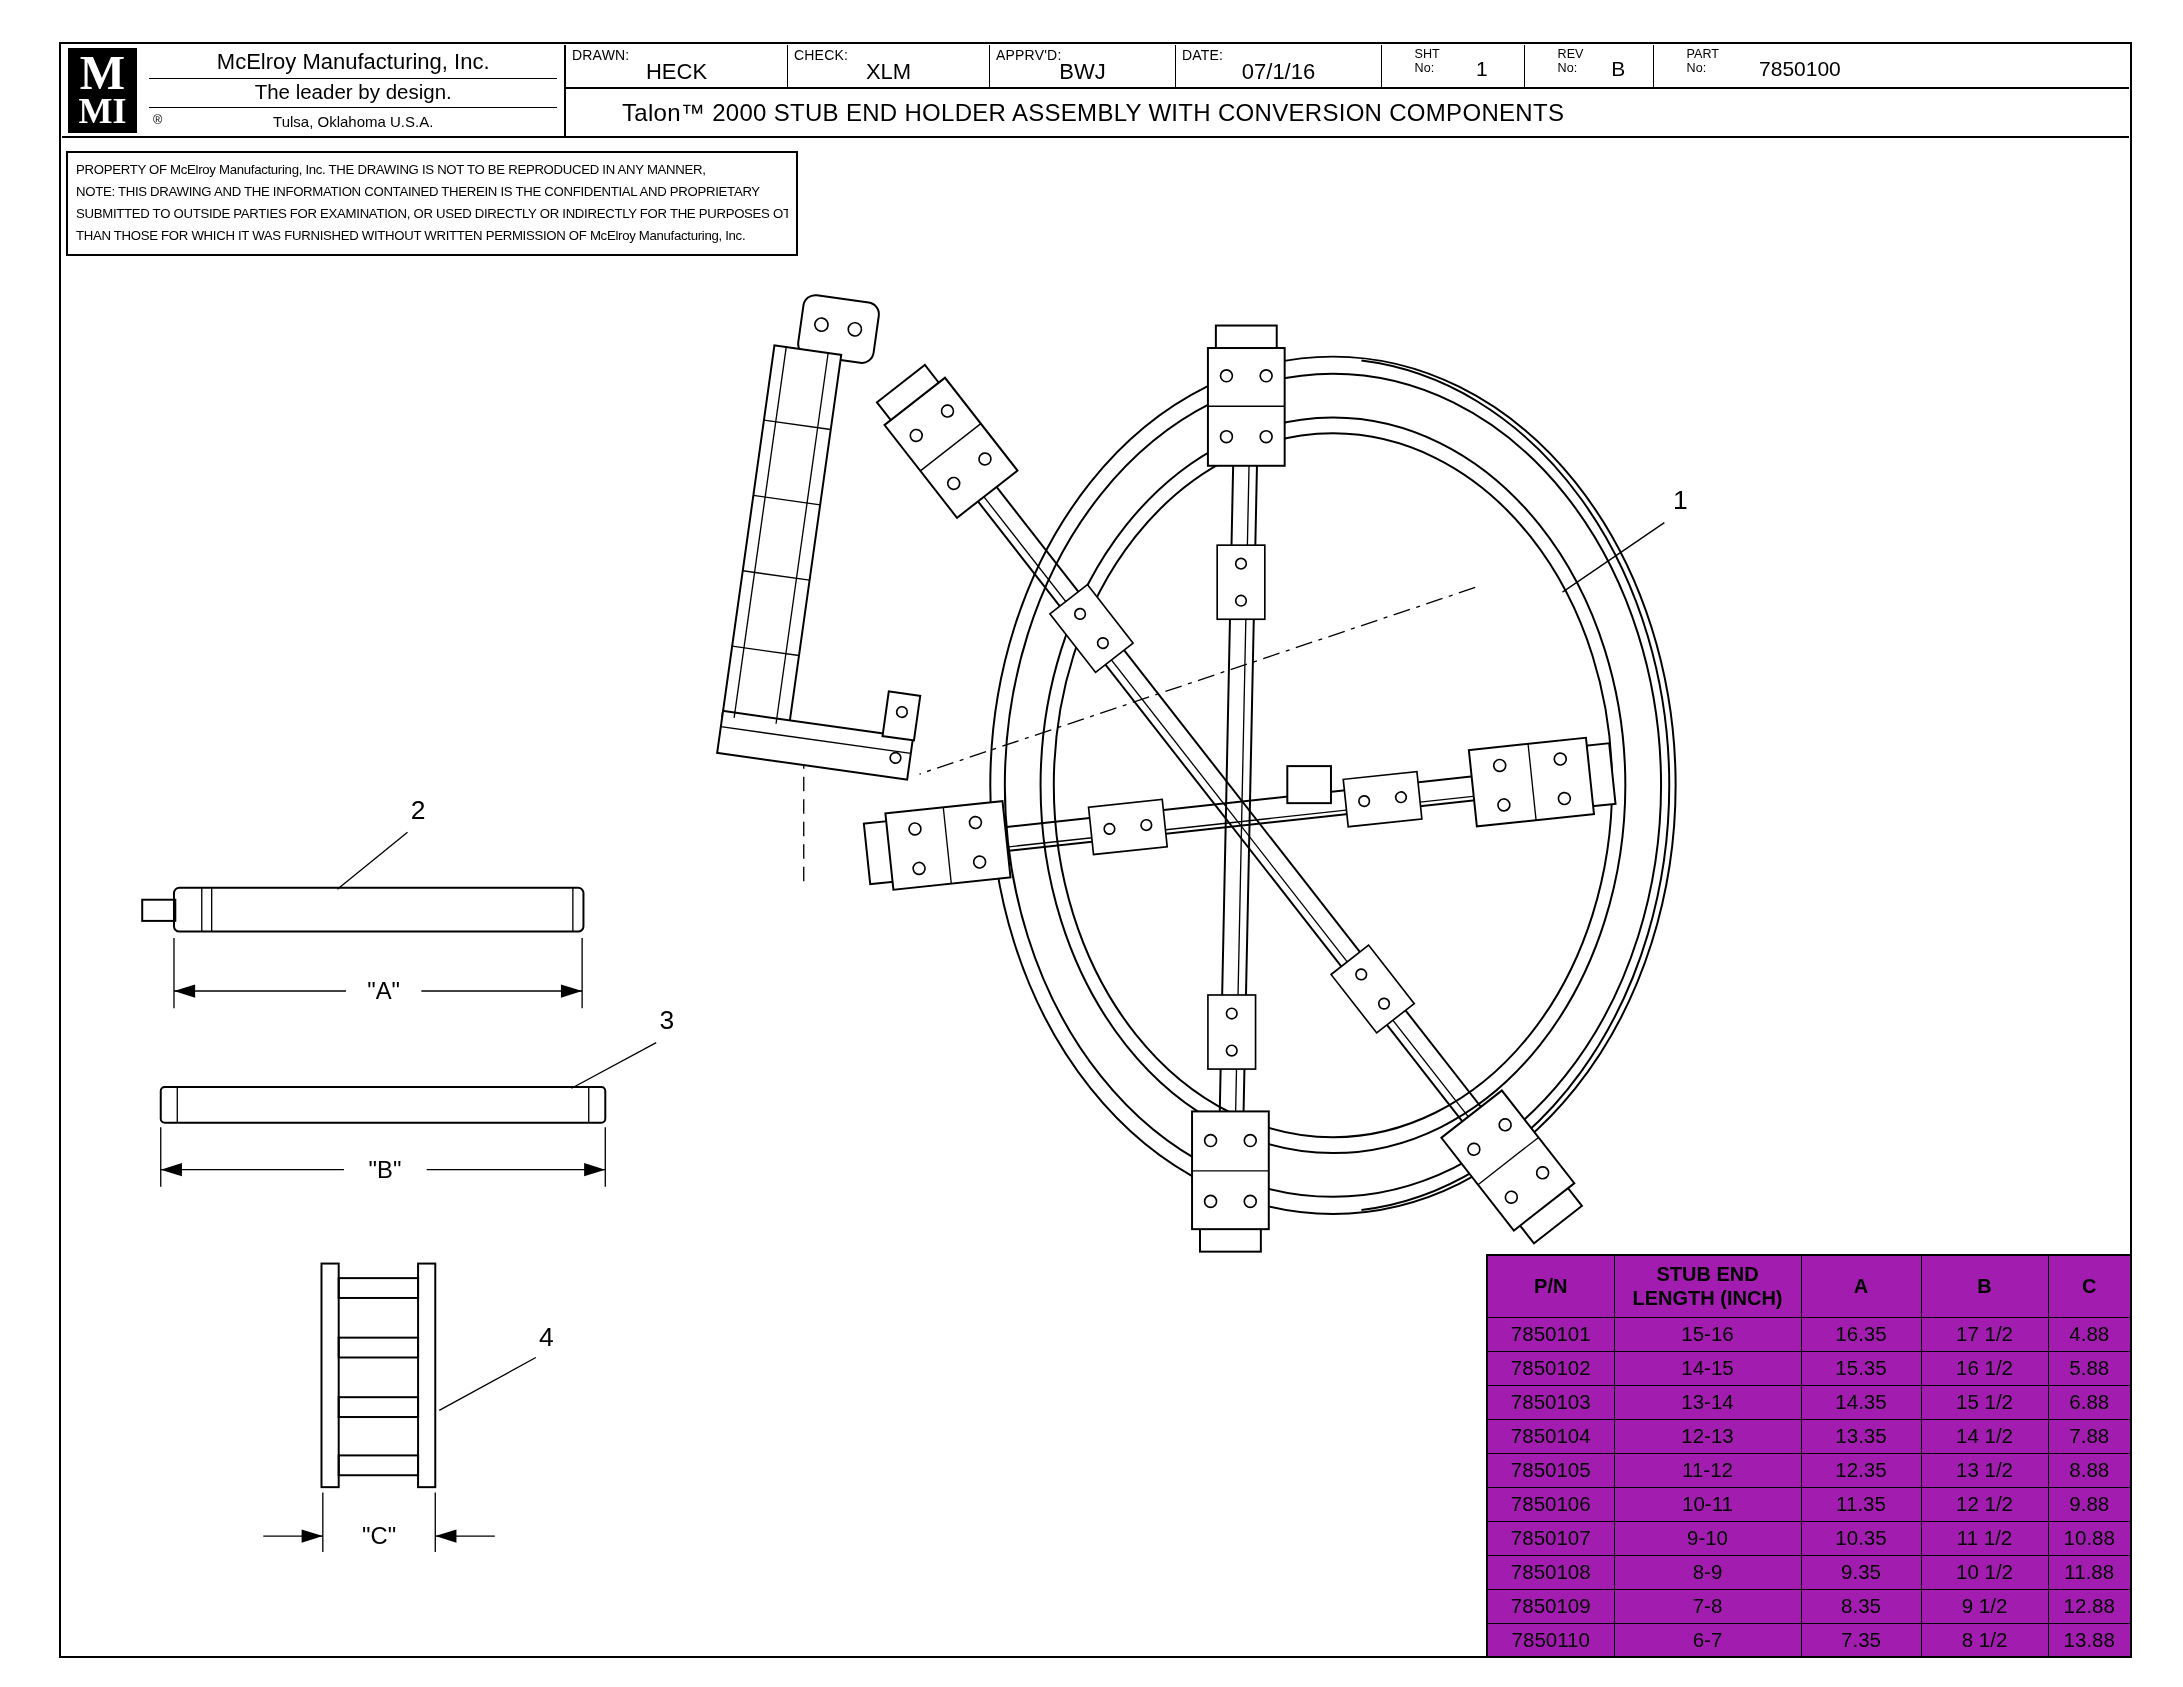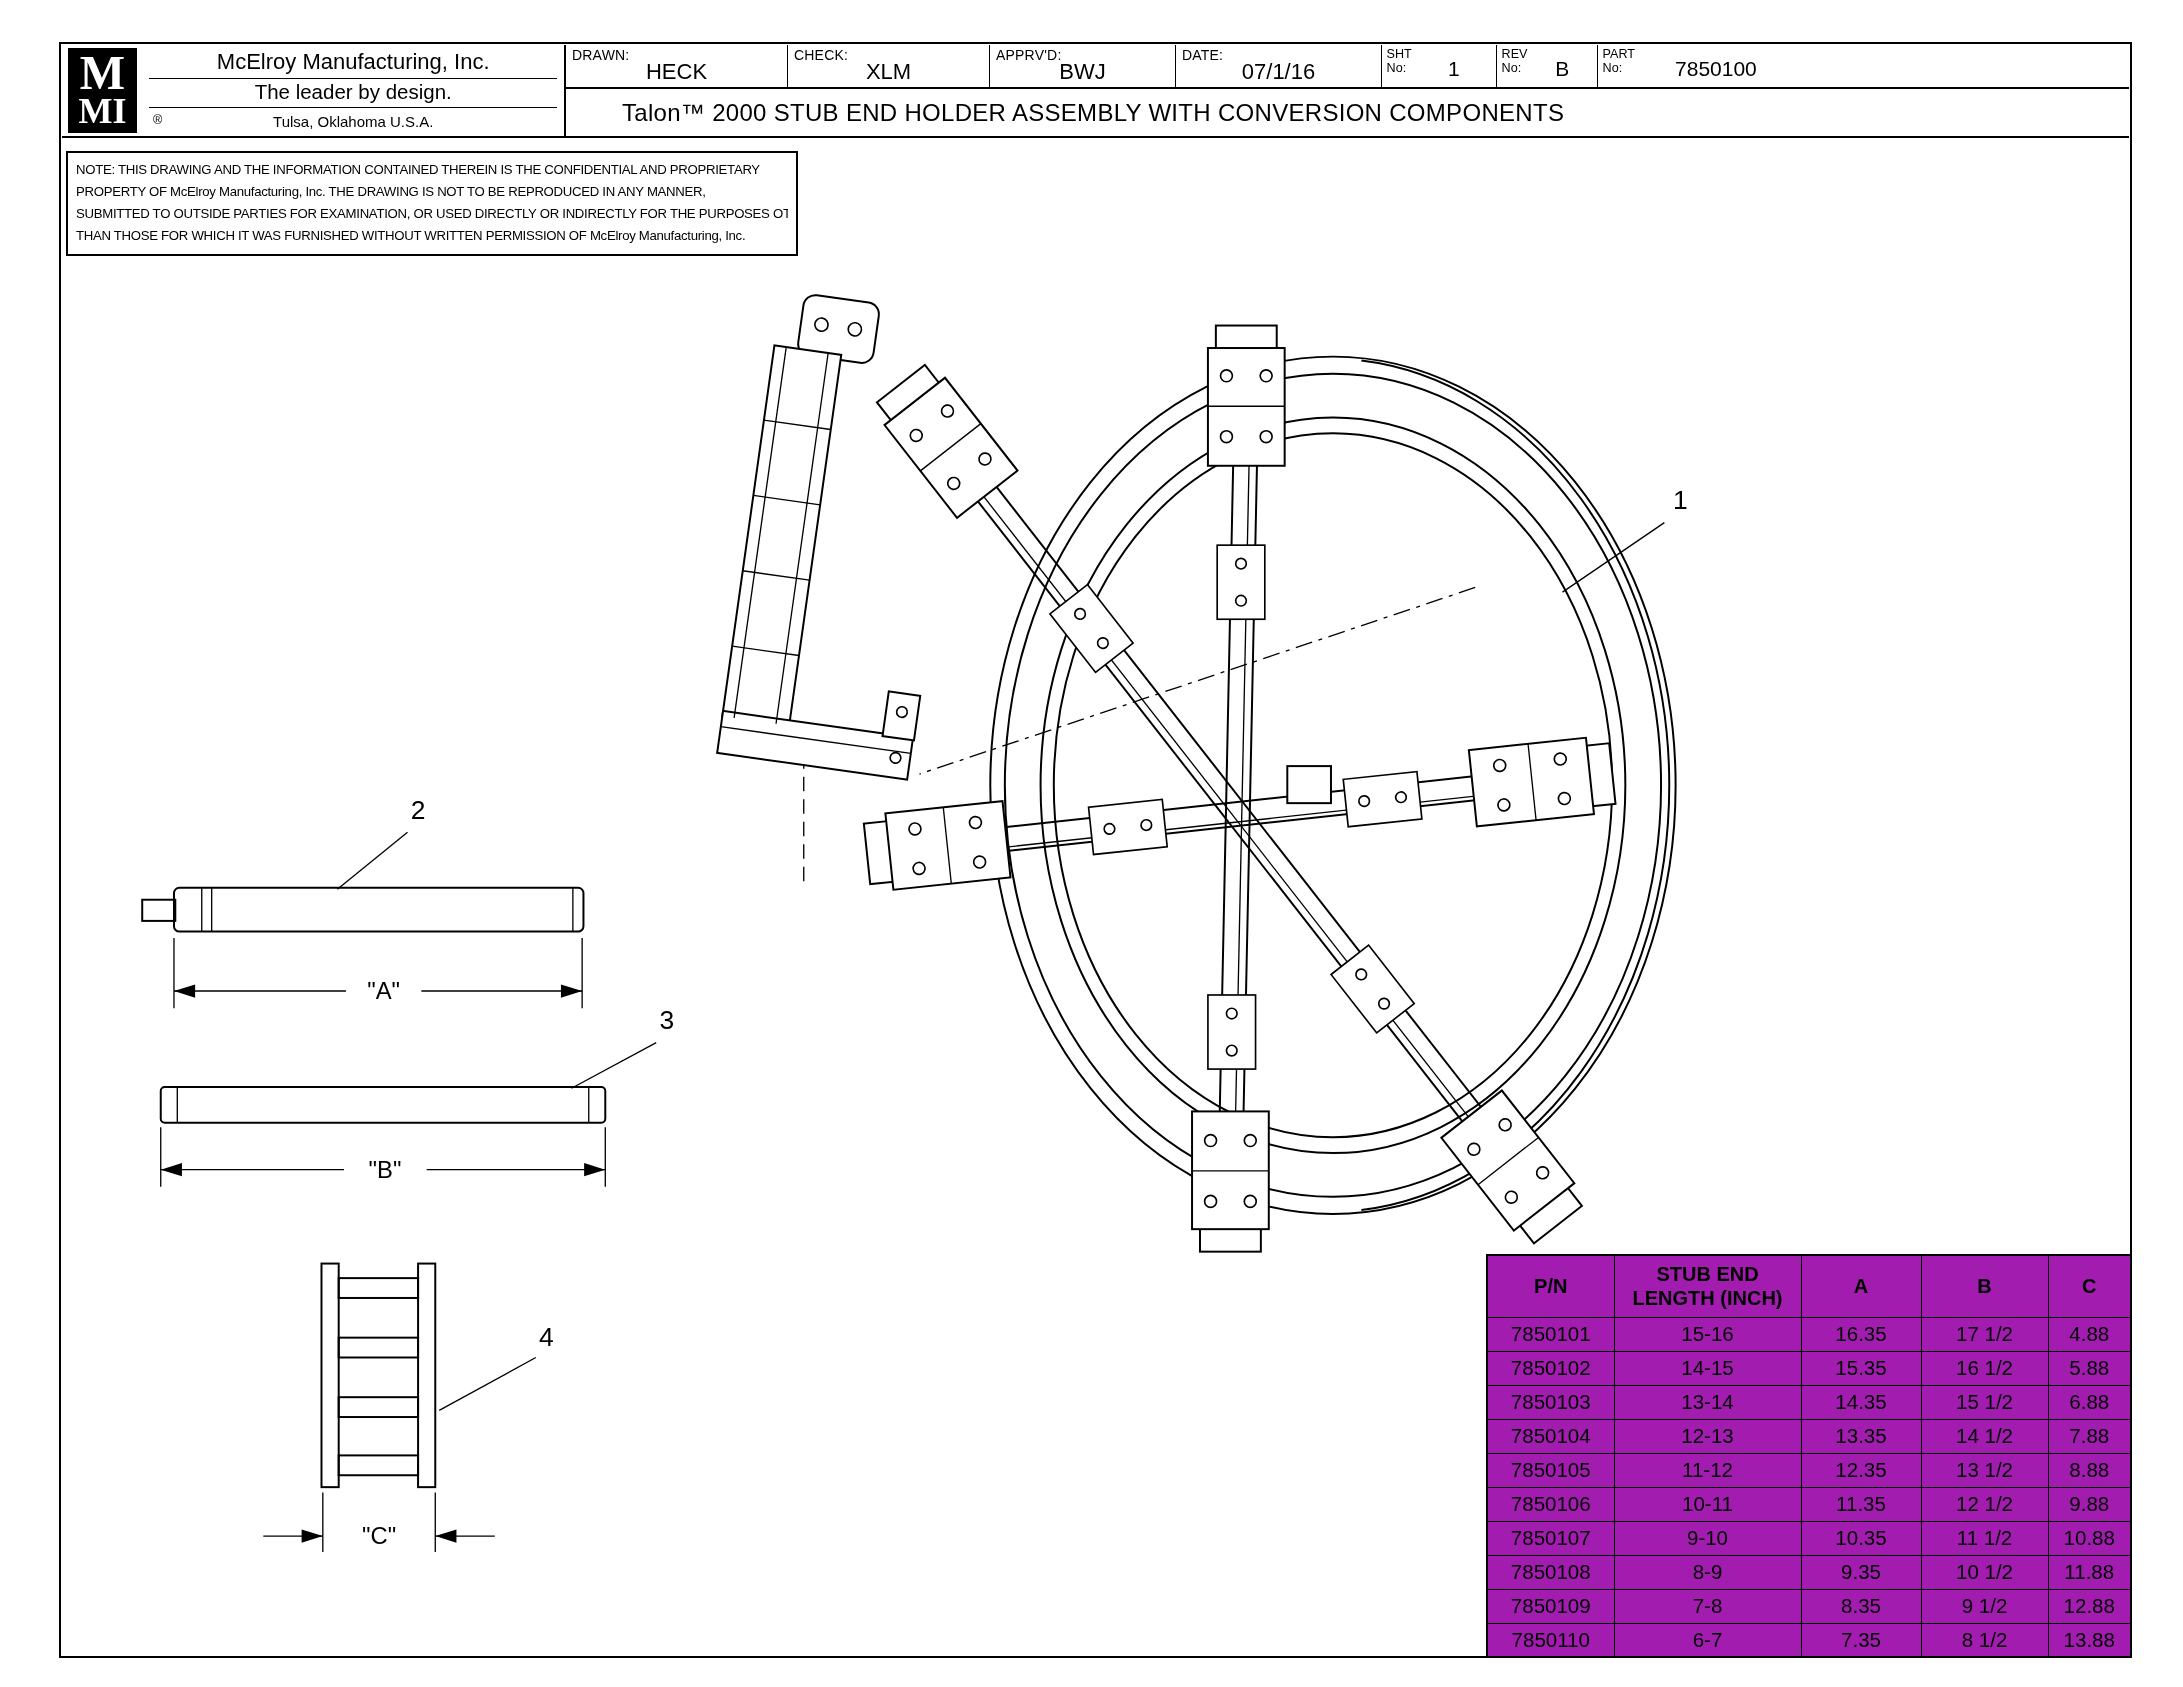--- a/index.html
+++ b/index.html
@@ -20,21 +20,21 @@
   .c-name { font-size:22px; text-align:center; padding:2.6px 0 3.3px; border-bottom:1.7px solid #000; }
   .c-tag  { font-size:20.5px; text-align:center; padding:1.3px 0 2.6px; border-bottom:1.7px solid #000; }
   .c-loc  { font-size:15px; text-align:center; padding-top:4.6px; position:relative; }
   .reg { position:absolute; left:4px; top:5.3px; font-size:12.6px; }
   .tb-right { flex:1; display:flex; flex-direction:column;justify-content:center; }
   .tb-row1 { height:44px; display:flex; border-bottom:2px solid #000; }
   .tb-cell { position:relative; height:100%; border-right:1.7px solid #000; }
   .tb-cell:last-child { border-right:none; }
   .tb-lbl { position:absolute; top:2px; left:6px; font-size:14px; letter-spacing:0.2px; }
   .tb-val { position:absolute; left:0; right:0; bottom:2px; text-align:center; font-size:22px; }
-  .tb-2l { display:flex; }
+  .tb-2l { display:flex;margin-left:28px; }
   .tb-lbl2 { font-size:12.6px; line-height:1.12; padding:2px 0 0 4.6px; }
   .tb-lbl2 span { display:block; }
   .tb-val2 { flex:1; text-align:center; font-size:21px; padding-top:12px; }
   .tb-val2.left { text-align:left; padding-left:40px; }
   .tb-row2 { flex:1; display:flex; align-items:center; padding-left:17px;margin-left:39px; }
   .tb-title { font-size:24px; letter-spacing:0.3px; }
 
   
   .note { position:absolute; left:66px; top:151px; width:732px; height:105px; border:2px solid #000;
           padding:6px 8px; }
@@ -114,22 +114,22 @@
           <span class="tb-val2 left">7850100</span>
         </div>
       </div>
       <div class="tb-row2">
         <div class="tb-title">Talon™ 2000 STUB END HOLDER ASSEMBLY WITH CONVERSION COMPONENTS</div>
       </div>
     </div>
   </div>
 
   <div class="note">
+    <div>PROPERTY OF McElroy Manufacturing, Inc. THE DRAWING IS NOT TO BE REPRODUCED IN ANY MANNER,</div>
     <div>NOTE: THIS DRAWING AND THE INFORMATION CONTAINED THEREIN IS THE CONFIDENTIAL AND PROPRIETARY</div>
-    <div>PROPERTY OF McElroy Manufacturing, Inc. THE DRAWING IS NOT TO BE REPRODUCED IN ANY MANNER,</div>
     <div>SUBMITTED TO OUTSIDE PARTIES FOR EXAMINATION, OR USED DIRECTLY OR INDIRECTLY FOR THE PURPOSES OTHER</div>
     <div>THAN THOSE FOR WHICH IT WAS FURNISHED WITHOUT WRITTEN PERMISSION OF McElroy Manufacturing, Inc.</div>
   </div>
 
   <svg class="drawing" viewBox="0 0 3300 2550">
     <defs>
       <g id="clamp">
         <rect x="-46" y="-122" width="92" height="38" fill="#fff" stroke="#000" stroke-width="3"></rect>
         <rect x="-58" y="-88" width="116" height="178" fill="#fff" stroke="#000" stroke-width="3"></rect>
         <line x1="-58" y1="0" x2="58" y2="0" stroke="#000" stroke-width="2"></line>

